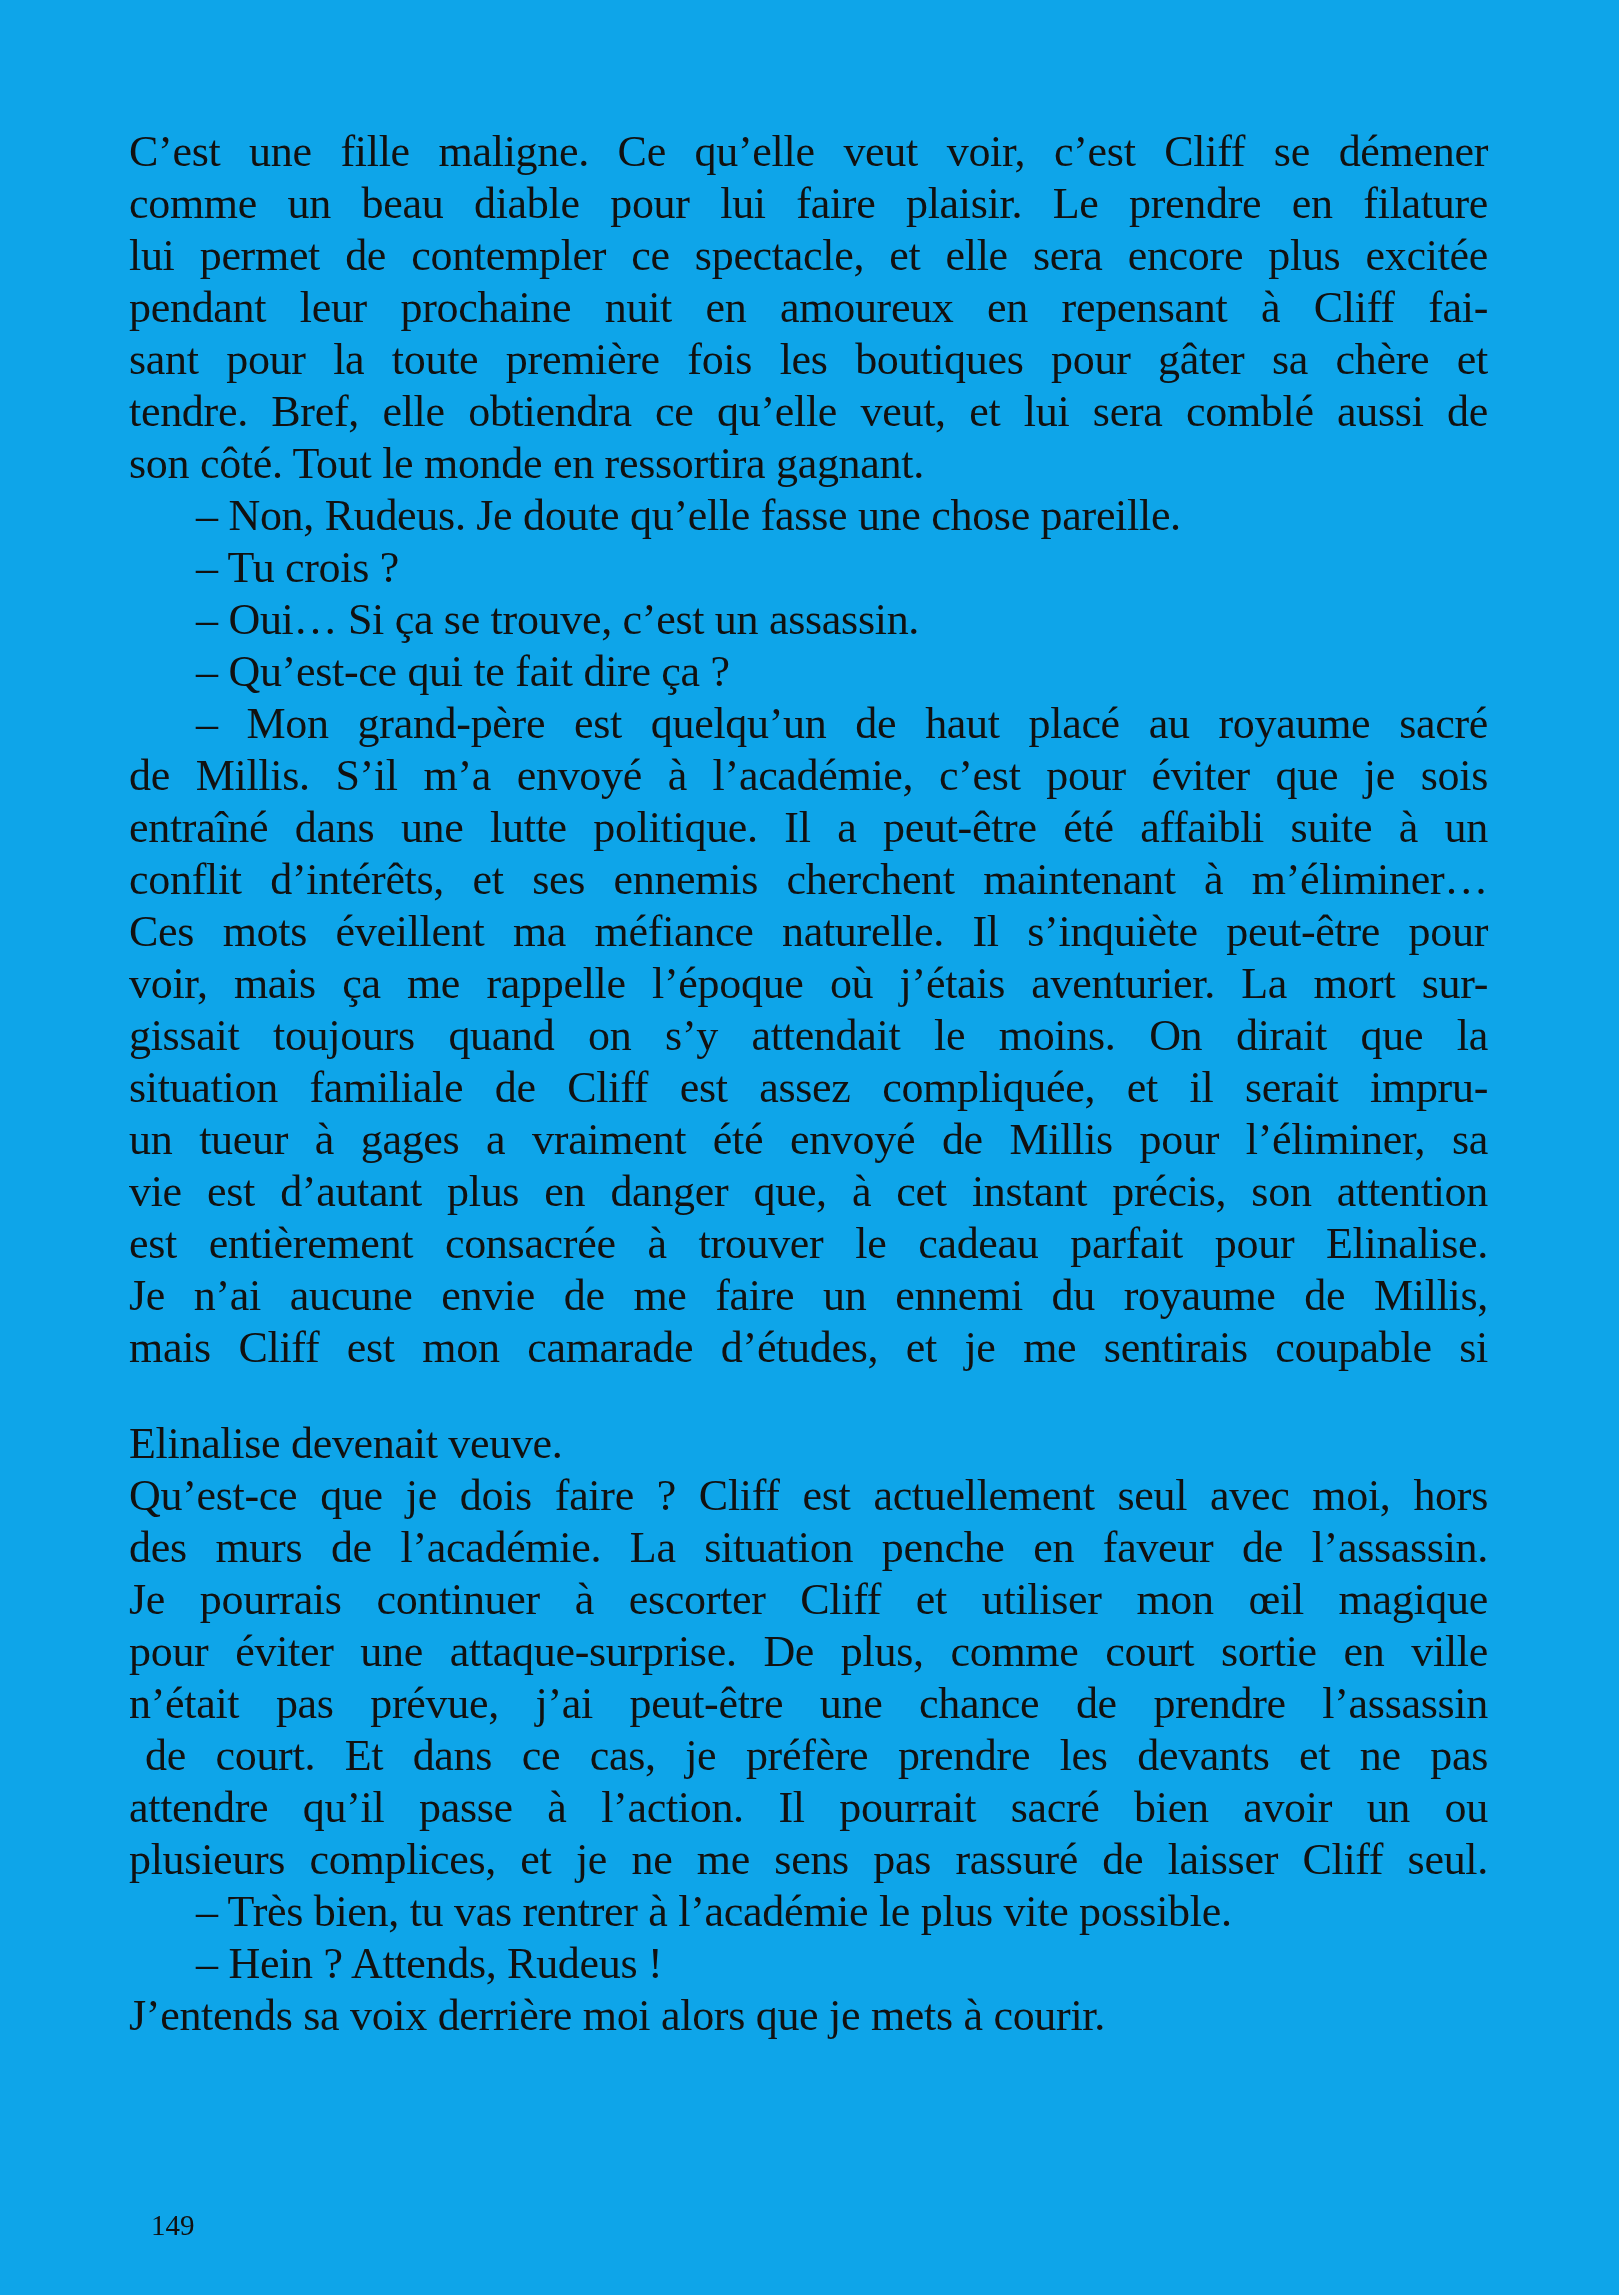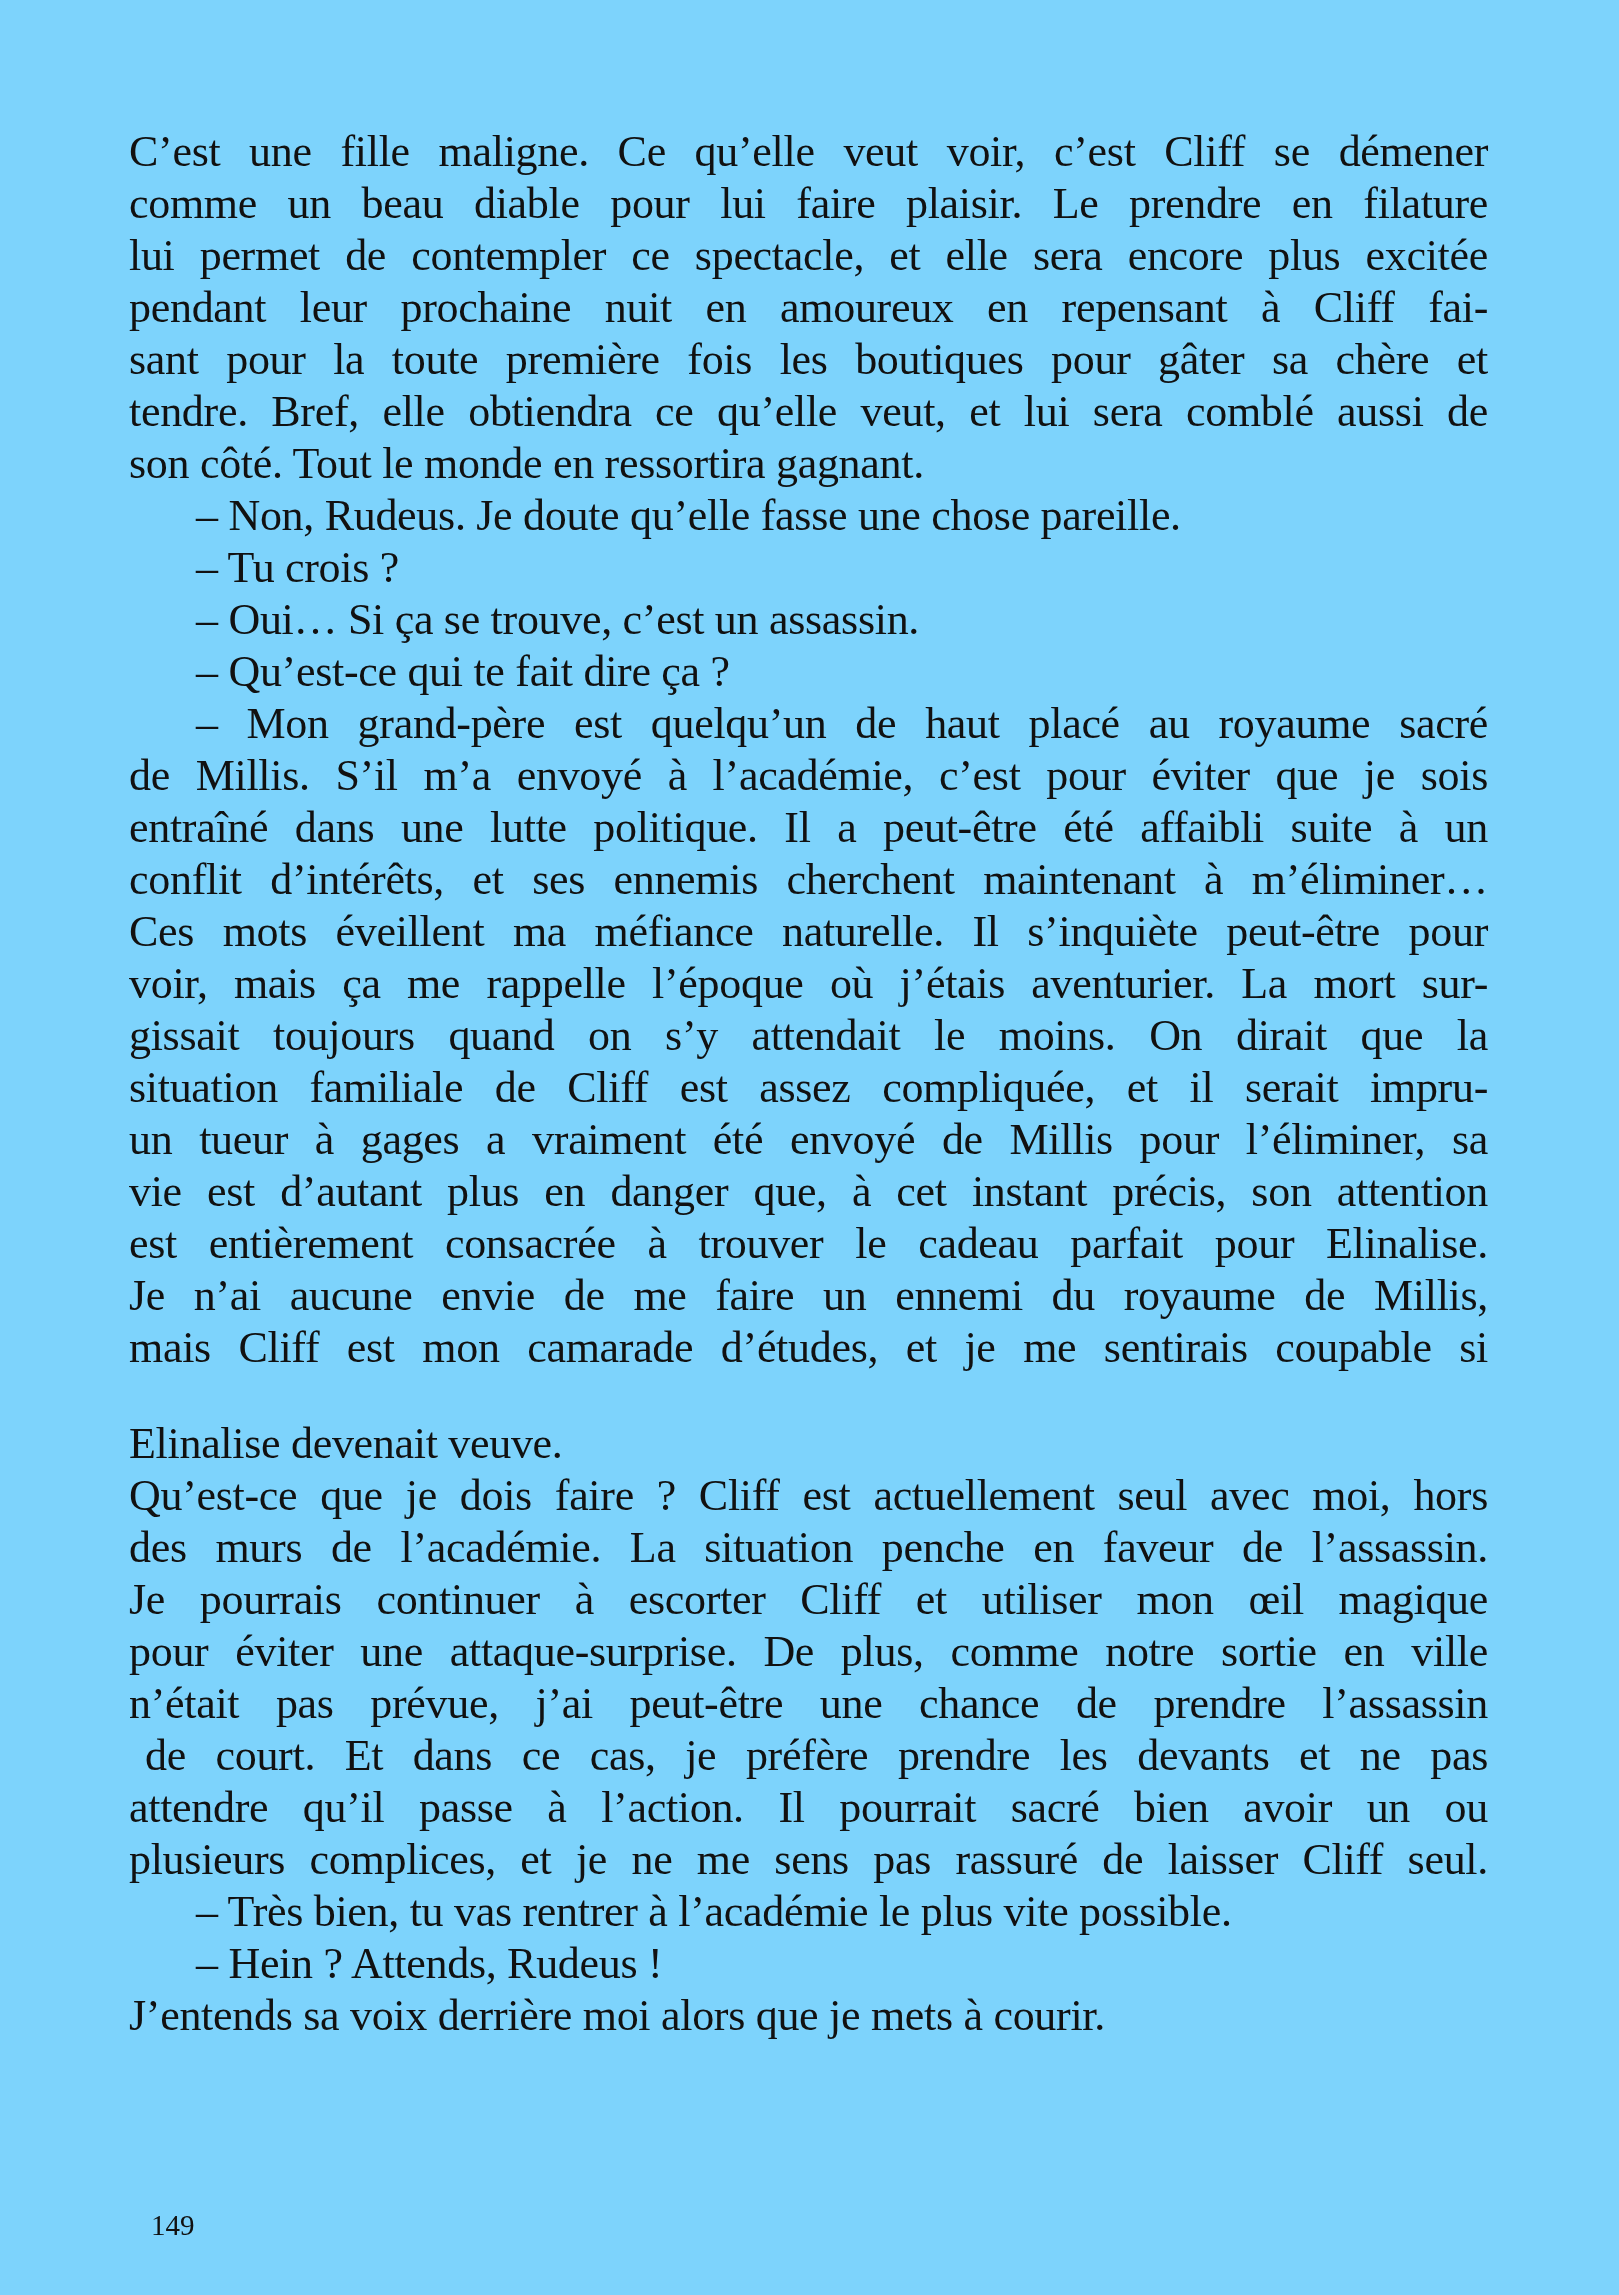--- a/index.html
+++ b/index.html
@@ -1,19 +1,19 @@
 <!DOCTYPE html>
 <html style="font-size:13.5px"><head>
 <meta charset="utf-8">
 <style>
   html, body { margin: 0; padding: 0; background: #ffffff; }
   body { width: 1619px; height: 2295px; position: relative; overflow: hidden; }
   .page {
     position: absolute; left: 0; top: 0; width: 1619px; height: 2295px;
-    background: #7dd3fc;
+    background: #0ea5e9;
   }
   .text-block {
     position: absolute; left: 129px; top: 126px; width: 1359px;
     font-family: "Liberation Serif", "DejaVu Serif", serif;
     font-size: 44px; color: #111111;
   }
   .line {
     display: block; height: 52px; line-height: 52px;
     white-space: nowrap; overflow: visible;
     text-align: justify; text-align-last: justify;
@@ -53,21 +53,21 @@
     <span class="line" style="white-space: nowrap;">situation familiale de Cliff est assez compliquée, et il serait impru-</span>
     <span class="line" style="white-space: nowrap;">un tueur à gages a vraiment été envoyé de Millis pour l’éliminer, sa</span>
     <span class="line" style="white-space: nowrap;">vie est d’autant plus en danger que, à cet instant précis, son attention</span>
     <span class="line" style="white-space: nowrap;">est entièrement consacrée à trouver le cadeau parfait pour Elinalise.</span>
     <span class="line" style="white-space: nowrap;">Je n’ai aucune envie de me faire un ennemi du royaume de Millis,</span>
     <span class="line" style="white-space: nowrap;">mais Cliff est mon camarade d’études, et je me sentirais coupable si</span>
     <span class="line last" style="white-space: nowrap; margin-top: 44px;">Elinalise devenait veuve.</span>
     <span class="line" style="white-space: nowrap;">Qu’est-ce que je dois faire ? Cliff est actuellement seul avec moi, hors</span>
     <span class="line" style="white-space: nowrap;">des murs de l’académie. La situation penche en faveur de l’assassin.</span>
     <span class="line" style="white-space: nowrap;">Je pourrais continuer à escorter Cliff et utiliser mon œil magique</span>
-    <span class="line" style="white-space: nowrap;">pour éviter une attaque-surprise. De plus, comme notre sortie en ville</span>
+    <span class="line" style="white-space: nowrap;">pour éviter une attaque-surprise. De plus, comme court sortie en ville</span>
     <span class="line" style="white-space: nowrap;">n’était pas prévue, j’ai peut-être une chance de prendre l’assassin</span>
     <span class="line" style="white-space: nowrap; margin-left: 16px;">de court. Et dans ce cas, je préfère prendre les devants et ne pas</span>
     <span class="line" style="white-space: nowrap;">attendre qu’il passe à l’action. Il pourrait sacré bien avoir un ou</span>
     <span class="line" style="white-space: nowrap;">plusieurs complices, et je ne me sens pas rassuré de laisser Cliff seul.</span>
     <span class="line dialog" style="white-space: nowrap;">– Très bien, tu vas rentrer à l’académie le plus vite possible.</span>
     <span class="line dialog" style="white-space: nowrap;">– Hein ? Attends, Rudeus !</span>
     <span class="line last" style="white-space: nowrap;">J’entends sa voix derrière moi alors que je mets à courir.</span>
   </div>
   <div class="page-number">149</div>
 </div>

